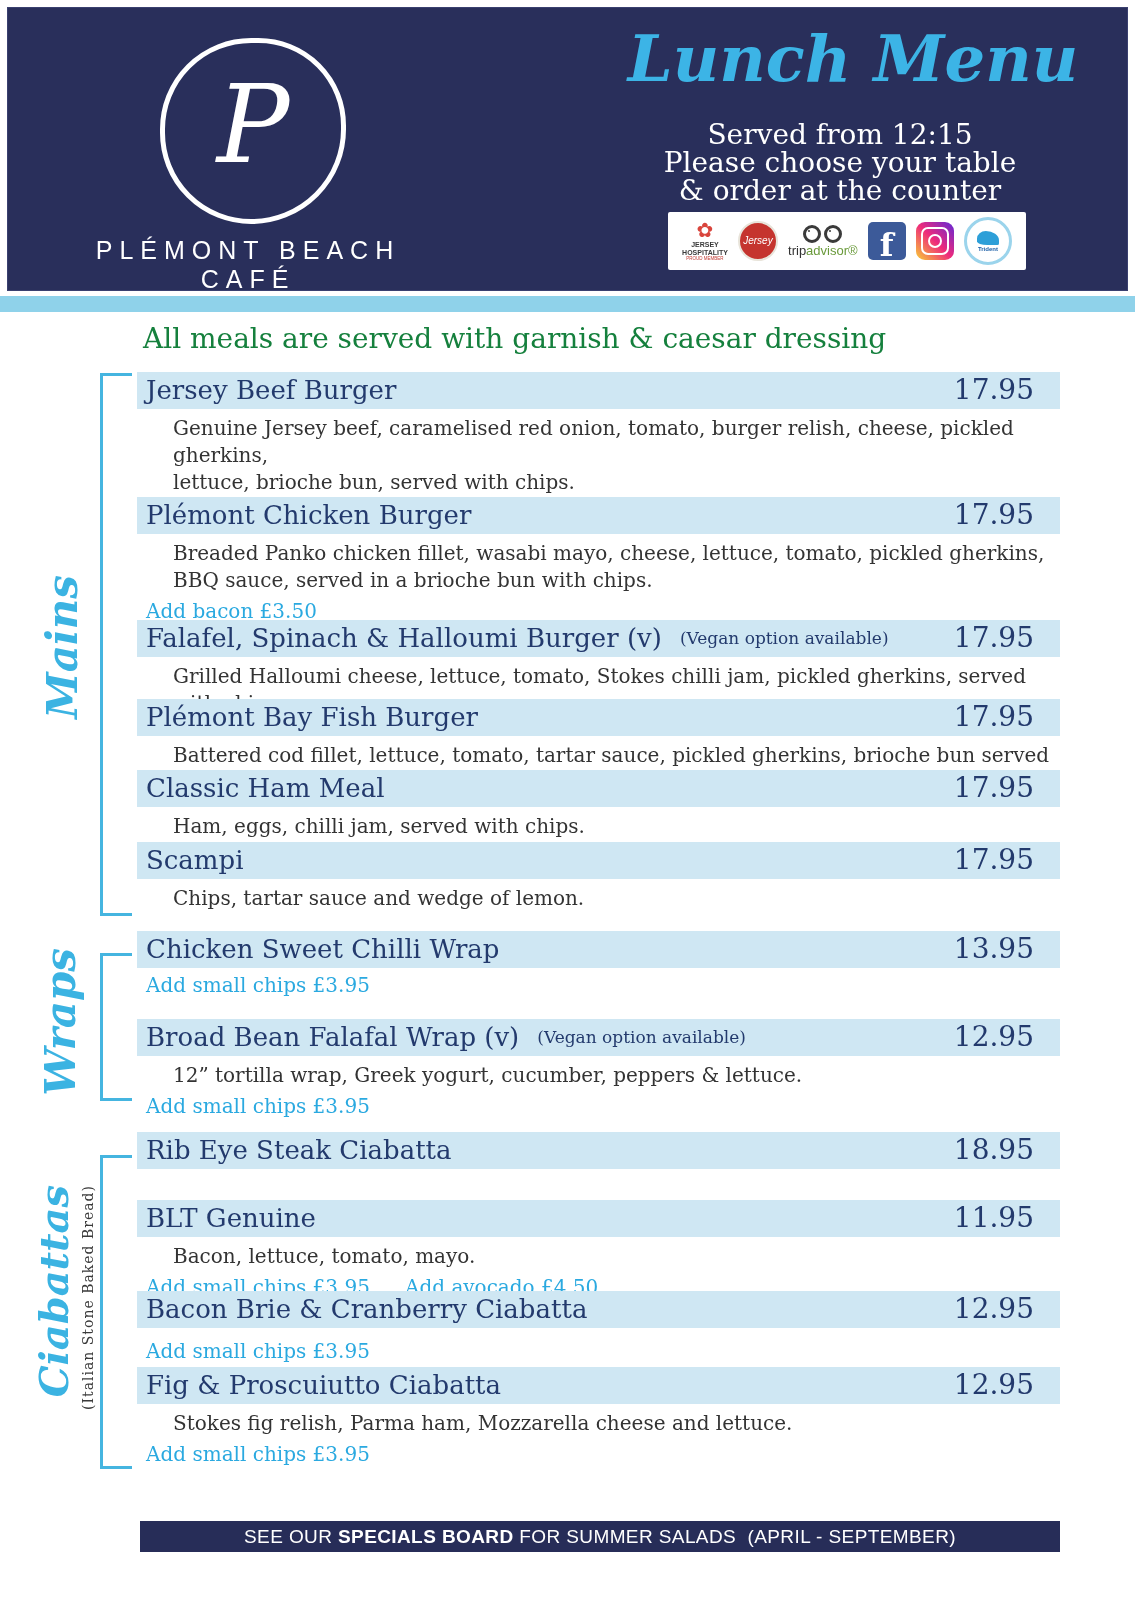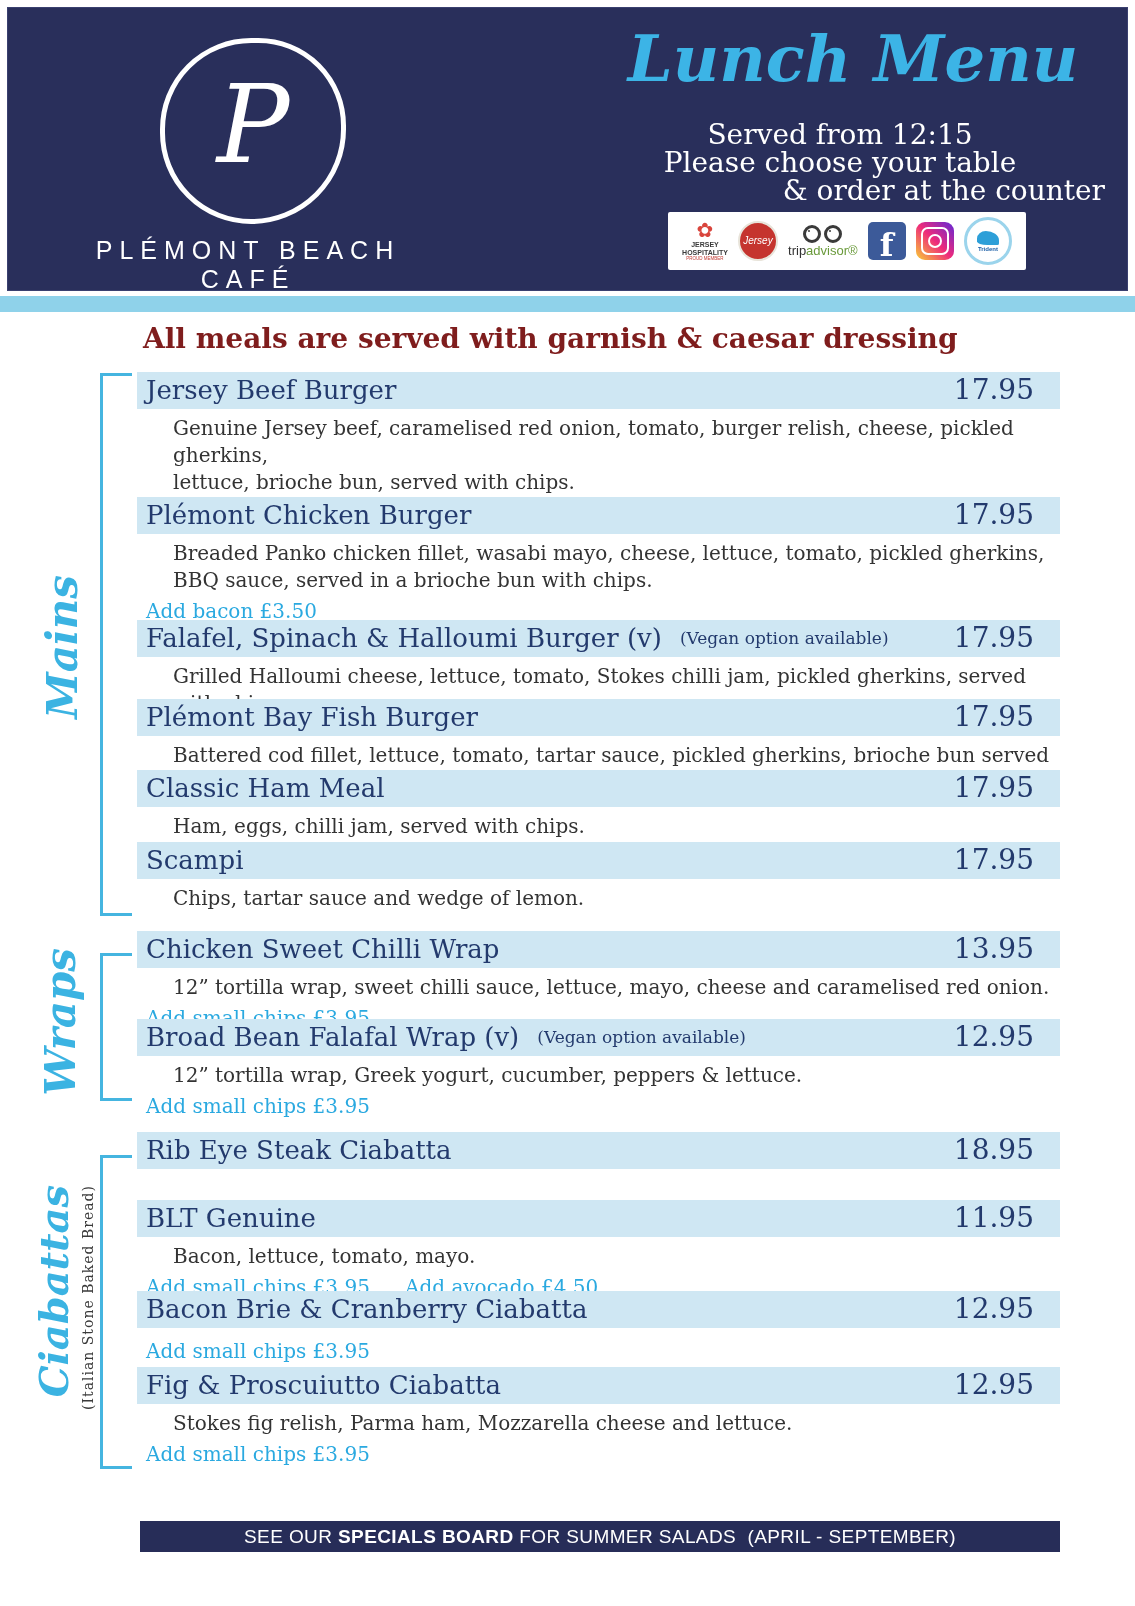--- a/index.html
+++ b/index.html
@@ -11,21 +11,21 @@
        outline:1px solid #3a4070;}
   .logo-circle{position:absolute;left:152px;top:30px;width:176px;height:176px;border:5px solid #ffffff;
        border-radius:50% 48% 52% 50%;display:flex;align-items:center;justify-content:center;}
   .logo-p{color:#ffffff;font-style:italic;font-size:108px;line-height:1;font-family:"DejaVu Serif",serif;
        transform:translateY(-6px);}
   .brand{position:absolute;left:40px;top:228px;width:400px;text-align:center;color:#ffffff;
        font-family:"Liberation Sans",sans-serif;font-size:25px;letter-spacing:7px;}
   .lunch-title{position:absolute;left:580px;top:16px;width:530px;text-align:center;color:#3cb4e6;
        font-style:italic;font-weight:bold;font-size:64px;line-height:1.1;font-family:"DejaVu Serif",serif;}
   .hdr-line{position:absolute;left:567px;width:530px;text-align:center;color:#ffffff;font-size:28px;}
-  .hl1{top:110px;} .hl2{top:138px;} .hl3{top:166px;text-align:right;}
+  .hl1{top:110px;} .hl2{top:138px;} .hl3{top:166px;}
   .badges{position:absolute;left:660px;top:204px;width:358px;height:58px;background:#ffffff;border-radius:2px;
        display:flex;align-items:center;justify-content:space-evenly;padding:0 4px;box-sizing:border-box;
        font-family:"Liberation Sans",sans-serif;}
   .badge{display:flex;flex-direction:column;align-items:center;justify-content:center;line-height:1;}
   .jh-flower{color:#d9453c;font-size:20px;line-height:1;}
   .jh-t1{font-size:7px;font-weight:bold;color:#3a3a3a;margin-top:1px;}
   .jh-t2{font-size:4.5px;color:#c23a33;margin-top:1px;}
   .gj-circle{width:36px;height:36px;border-radius:50%;background:#c5342e;border:2px solid #e8e4da;
        display:flex;align-items:center;justify-content:center;color:#fff;font-size:10px;font-style:italic;}
   .ta{flex-direction:column;}
@@ -43,21 +43,21 @@
   .ig-lens{width:10px;height:10px;border:2px solid #fff;border-radius:50%;}
   .trident{width:42px;height:42px;border-radius:50%;background:#fff;border:3px solid #9bd4ec;
        display:flex;flex-direction:column;align-items:center;justify-content:center;}
   .tr-wave{width:22px;height:14px;background:#2d9fd8;border-radius:60% 90% 10% 70%/80% 100% 20% 40%;}
   .tr-txt{font-size:6px;color:#1b5ea6;font-weight:bold;margin-top:1px;}
 
   
   .stripe{position:absolute;left:0;top:296px;width:1135px;height:16px;background:#8fd2ea;}
 
   
-  .notice{position:absolute;left:143px;top:322px;width:930px;font-weight:bold;font-size:28px;color:#7f1d1d;}
+  .notice{position:absolute;left:143px;top:322px;width:930px;font-weight:normal;font-size:28px;color:#15803d;}
 
   
   .item{position:absolute;left:137px;width:923px;}
   .bar{background:#cfe7f3;height:37px;display:flex;align-items:baseline;padding:0 26px 2px 9px;box-sizing:border-box;}
   .bar>span{align-self:center;}
   .title{font-size:26px;color:#233a6d;white-space:nowrap;}
   .note{font-size:17px;color:#233a6d;margin-left:18px;white-space:nowrap;}
   .price{margin-left:auto;font-size:28px;color:#233a6d;}
   .desc{padding:6px 0 0 9px;}
   .dline{font-size:20px;color:#333333;line-height:27px;margin-left:27px;}
@@ -220,23 +220,20 @@
       <div class="dline">Chips, tartar sauce and wedge of lemon.</div>
     </div>
   </div>
 
   <div class="item" style="top:931px">
     <div class="bar">
       <span class="title">Chicken Sweet Chilli Wrap</span>
       <span class="note"></span>
       <span class="price">13.95</span>
     </div>
-    <div class="desc">
-      <div class="dline">12” tortilla wrap, sweet chilli sauce, lettuce, mayo, cheese and caramelised red onion.</div>
-    </div>
     <div class="addons">
       <span class="addon">Add small chips £3.95</span>
     </div>
   </div>
 
   <div class="item" style="top:1019px">
     <div class="bar">
       <span class="title">Broad Bean Falafal Wrap (v)</span>
       <span class="note">(Vegan option available)</span>
       <span class="price">12.95</span>

